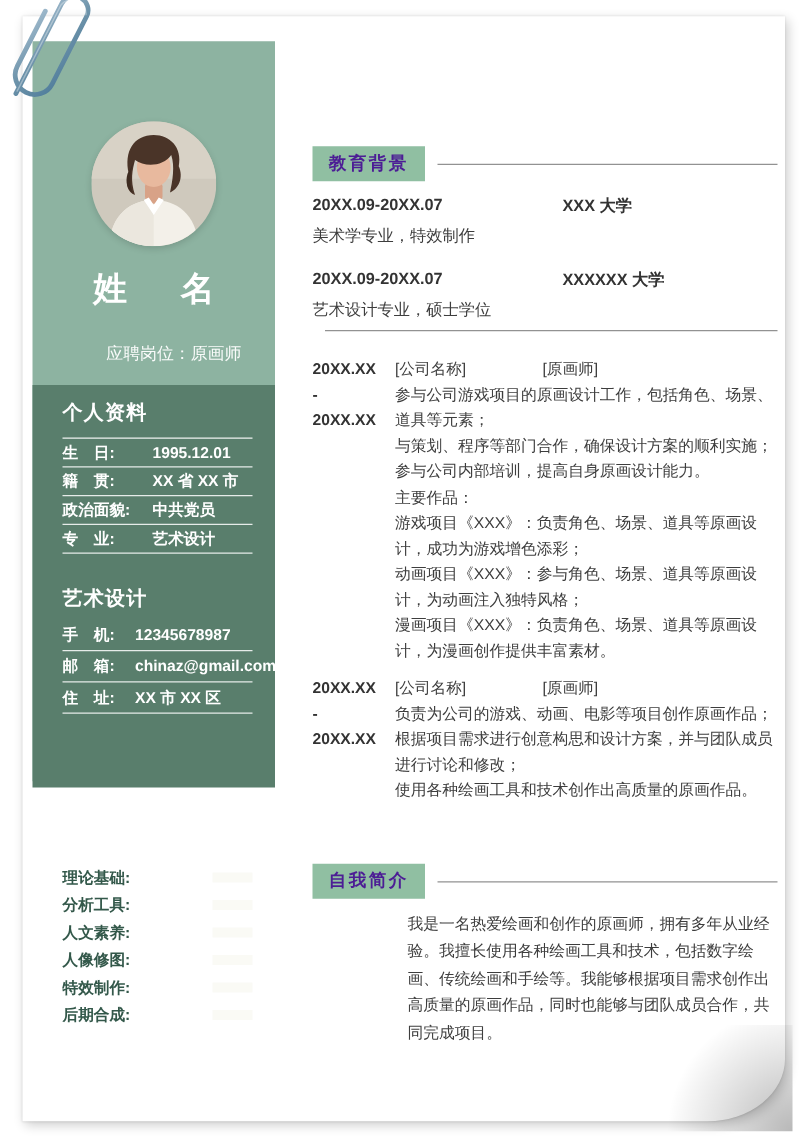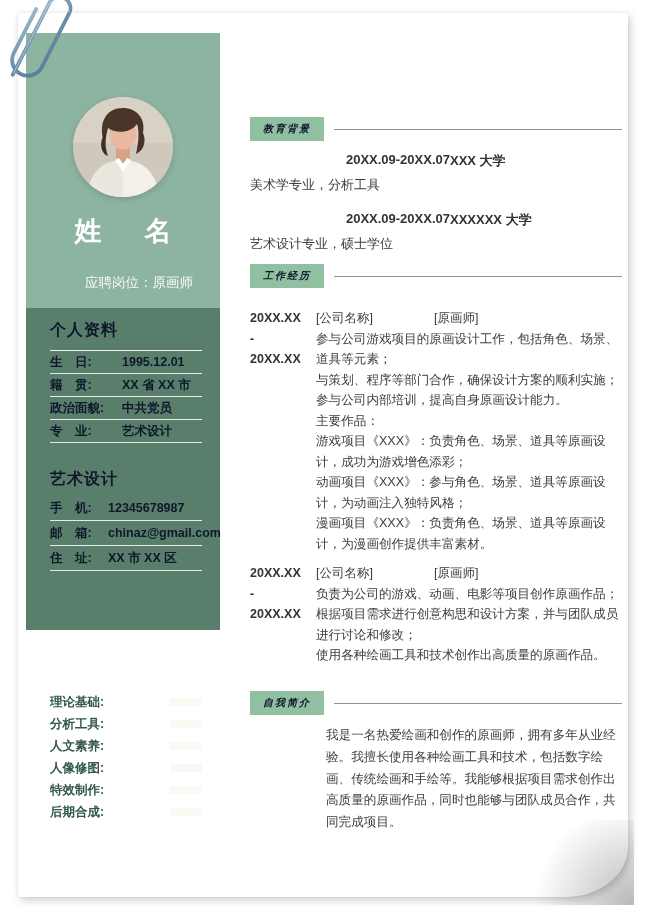--- a/index.html
+++ b/index.html
@@ -24,21 +24,21 @@
   .sidebar { position:absolute; left:8px; top:20px; width:194px; height:592px;
              background:#8db3a1; }
   .avatar-wrap { position:absolute; left:47px; top:64px; width:100px; height:100px;
                  border-radius:50%; overflow:hidden; box-shadow:0 2px 6px rgba(0,0,0,0.15); }
   .person-name { position:absolute; left:0; top:180px; width:100%; text-align:center;
                  color:#ffffff; font-size:27px; font-weight:bold; letter-spacing:8px; text-indent:8px; }
   .person-pos  { position:absolute; left:0; top:241px; width:100%; text-align:center;
                  color:rgba(255,255,255,0.95); font-size:13.5px;padding-left:32px; }
 
   .info-panel { position:absolute; left:0; top:275px; width:194px; height:322px;
-                background:#597e6c; padding:12px 18px 0 24px; color:#0f172a; }
+                background:#597e6c; padding:12px 18px 0 24px; color:#ffffff; }
   .panel-title { font-size:16px; font-weight:bold; letter-spacing:1px; }
   .panel-title.underlined { padding-bottom:9px; border-bottom:1px solid rgba(255,255,255,0.9); }
   .info-row { display:flex; height:23px; line-height:23px; font-size:12.5px; font-weight:bold;
               border-bottom:1px solid rgba(255,255,255,0.85); }
   .info-row .lbl { width:72px; flex:none; }
   .info-row .val { flex:1; }
   .contact-title { margin-top:26px; margin-bottom:6px; }
   .contact-row { display:flex; height:25px; line-height:25px; font-size:12.5px; font-weight:bold;
                  border-bottom:1px solid rgba(255,255,255,0.85); }
   .contact-row .lbl { width:58px; flex:none; }
@@ -52,26 +52,26 @@
   .skill-bar { flex:1; height:8px; background:#fafaf5; position:relative; }
   .skill-fill { height:100%; background:#4d7565; }
 
   
   .main-col { position:absolute; left:232px; top:0; width:372px; color:#3d3d3d; }
   .section { position:absolute; left:0; width:372px; }
   .sec-edu   { top:104px; }
   .sec-work  { top:251px; }
   .sec-about { top:678px; }
   .sec-head { display:flex; align-items:center; }
-  .sec-badge { background:#90bfa2; color:#0f172a; font-size:10px; font-weight:bold;
-               letter-spacing:2px; padding:5px 13px; flex:none;font-style:italic; }
+  .sec-badge { background:#90bfa2; color:#4c1d95; font-size:14px; font-weight:bold;
+               letter-spacing:2px; padding:5px 13px; flex:none; }
   .sec-line { flex:1; height:1px; background:#929292; margin-left:10px; }
 
   .edu-entry .edu-row1 { display:flex; font-size:13px; font-weight:bold; color:#333; }
-  .edu-entry .edu-period { width:200px; flex:none;text-align:right; }
+  .edu-entry .edu-period { width:200px; flex:none; }
   .edu-entry .edu-detail { margin-top:6px; font-size:13px; }
   .edu-e1 { margin-top:11px; }
   .edu-e2 { margin-top:17px; }
 
   .work-entry { display:flex; }
   .work-e1 { margin-top:20px; }
   .work-e2 { margin-top:9px; }
   .we-dates { width:66px; flex:none; font-size:12.5px; font-weight:bold; color:#333;
               line-height:20.5px; white-space:pre-line; }
   .we-content { flex:1; }
@@ -181,34 +181,33 @@
         <div class="section sec-edu">
           <div class="sec-head">
             <span class="sec-badge">教育背景</span>
             <span class="sec-line"></span>
           </div>
           <div class="edu-entry edu-e1">
             <div class="edu-row1">
               <span class="edu-period">20XX.09-20XX.07</span>
               <span class="edu-school">XXX 大学</span>
             </div>
-            <div class="edu-detail">美术学专业，分析工具</div>
+            <div class="edu-detail">美术学专业，特效制作</div>
           </div>
           <div class="edu-entry edu-e2">
             <div class="edu-row1">
               <span class="edu-period">20XX.09-20XX.07</span>
               <span class="edu-school">XXXXXX 大学</span>
             </div>
             <div class="edu-detail">艺术设计专业，硕士学位</div>
           </div>
         </div>
 
         <div class="section sec-work">
           <div class="sec-head">
-            <span class="sec-badge">工作经历</span>
             <span class="sec-line"></span>
           </div>
 
           <div class="work-entry work-e1">
             <div class="we-dates">20XX.XX
 -
 20XX.XX</div>
             <div class="we-content">
               <div class="we-head">
                 <span class="we-company">[公司名称]</span>

